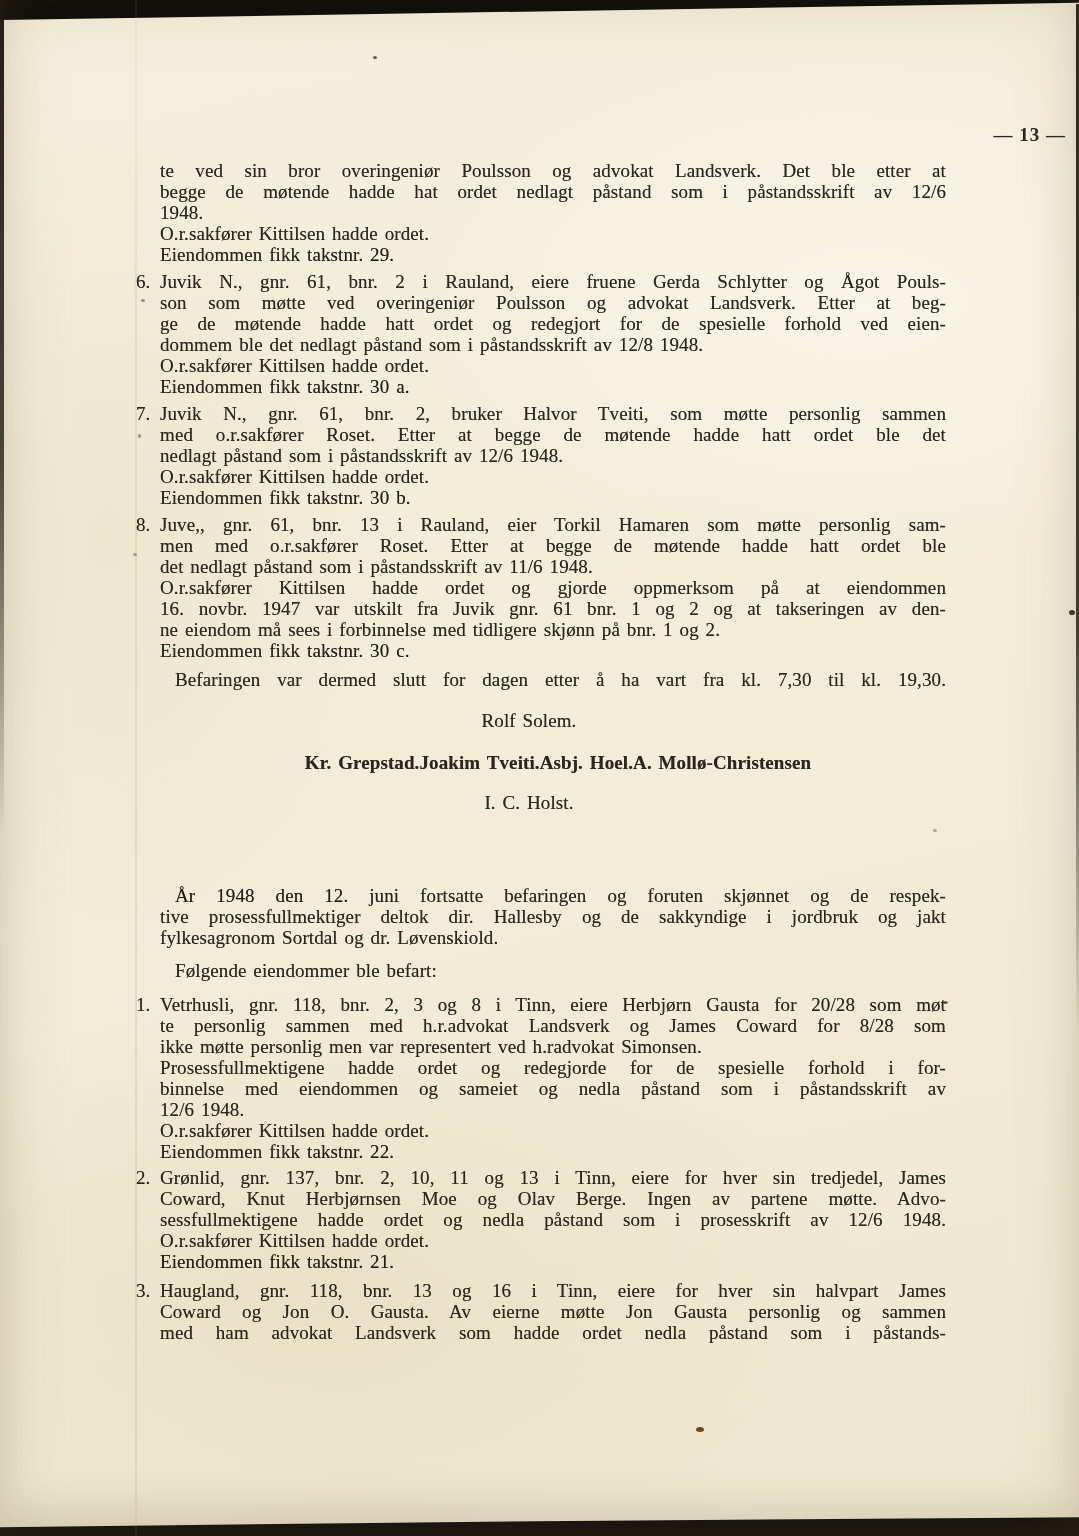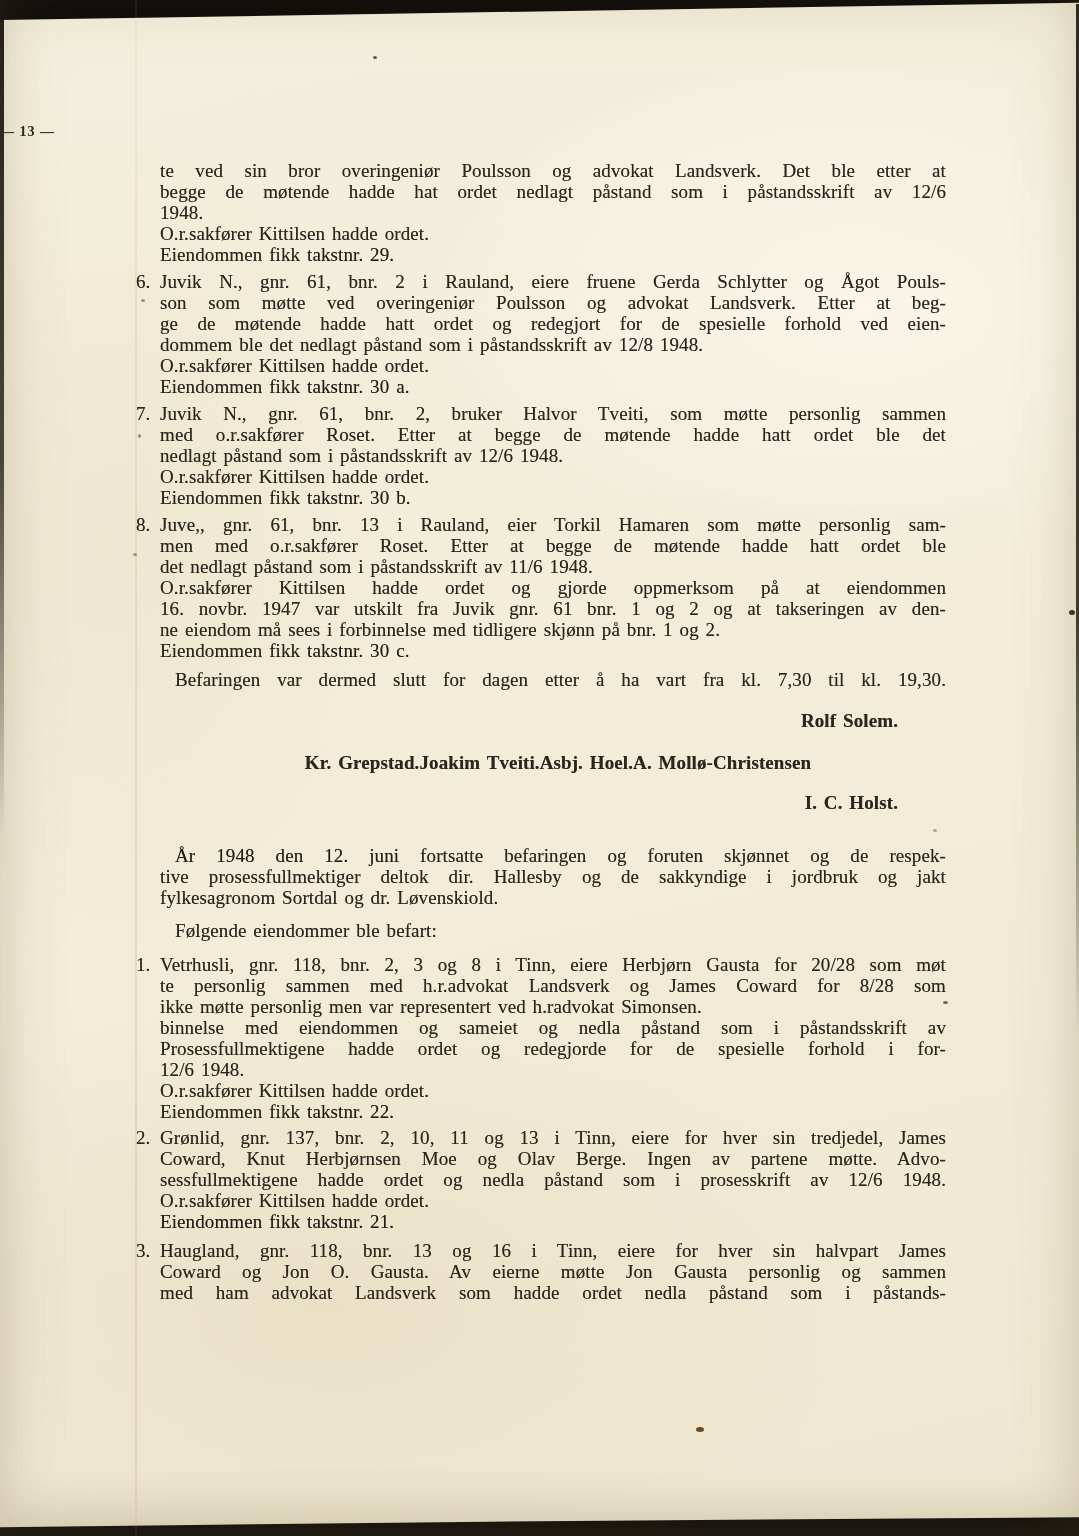--- a/index.html
+++ b/index.html
@@ -23,35 +23,35 @@
   .band-bottom{position:absolute;left:0;bottom:0;width:1079px;height:26px;background:#0c0b09;
     clip-path:polygon(0 66%,50% 43%,100% 28%,100% 100%,0 100%);}
   .edge-left{position:absolute;left:0;top:8px;width:4px;height:830px;
     background:linear-gradient(to bottom,rgba(12,11,9,.95) 0%,rgba(12,11,9,.75) 55%,rgba(12,11,9,0) 100%);}
   .edge-right{position:absolute;right:0;top:4px;width:3px;height:1030px;
     background:linear-gradient(to bottom,rgba(12,11,9,.9) 0%,rgba(12,11,9,.8) 60%,rgba(12,11,9,0) 100%);}
   .crease{position:absolute;left:135px;top:0;width:2px;height:1536px;
     background:linear-gradient(to bottom,rgba(196,148,126,.10),rgba(196,148,126,.22) 40%,rgba(196,148,126,.26) 95%,rgba(196,148,126,.1));}
   .speck{position:absolute;border-radius:50%;}
 
-  .pageno{position:absolute;top:124px;left:0;width:1054px;text-align:left;
-    font-size:14px;font-weight:bold;letter-spacing:1px;}
+  .pageno{position:absolute;top:124px;left:12px;width:1054px;text-align:right;
+    font-size:19px;font-weight:bold;letter-spacing:1px;}
 
   .col{position:absolute;left:160px;top:160px;width:786px;
     font-size:19px;line-height:21px;letter-spacing:.1px;word-spacing:2px;
     text-shadow:0 0 .5px rgba(43,38,29,.55);}
   .jl{text-align:justify;text-align-last:justify;}
   .jl.end{text-align-last:left;}
   .indent{text-indent:15px;}
   .item{position:relative;margin-top:6px;}
   .num{position:absolute;left:-24px;top:0;}
   b,.bold{font-weight:normal;color:var(--color-ink-bold,#211c15);}
-  .centerline{text-align:right;padding-right:48px;font-weight:bold;}
+  .centerline{text-align:center;padding-right:48px;font-weight:normal;}
   .mt8{margin-top:8px}.mt20{margin-top:20px}.mt21{margin-top:21px}
-  .mt19{margin-top:19px}.mt50{margin-top:32px}.mt12{margin-top:12px}
+  .mt19{margin-top:19px}.mt50{margin-top:72px}.mt12{margin-top:12px}
   .mt13{margin-top:13px}.mt5{margin-top:5px}
   .sigrow{display:flex;justify-content:center;font-weight:bold;
     padding:0 4px 0 14px;}
 </style>
 </head>
 <body>
 
 <div class="page">
 
   <div class="band-top"></div>
@@ -128,22 +128,22 @@
       <div class="jl end">fylkesagronom Sortdal og dr. Løvenskiold.</div>
     </section>
 
     <div class="jl end indent mt12">Følgende eiendommer ble befart:</div>
 
     <section class="item mt13">
       <span class="num">1.</span>
       <div class="jl">Vetrhusli, gnr. 118, bnr. 2, 3 og 8 i Tinn, eiere Herbjørn Gausta for 20/28 som møt</div>
       <div class="jl">te personlig sammen med h.r.advokat Landsverk og James Coward for 8/28 som</div>
       <div class="jl end">ikke møtte personlig men var representert ved h.radvokat Simonsen.</div>
+      <div class="jl">Prosessfullmektigene hadde ordet og redegjorde for de spesielle forhold i for-</div>
       <div class="jl">binnelse med eiendommen og sameiet og nedla påstand som i påstandsskrift av</div>
-      <div class="jl">Prosessfullmektigene hadde ordet og redegjorde for de spesielle forhold i for-</div>
       <div class="jl end">12/6 1948.</div>
       <div class="jl end">O.r.sakfører Kittilsen hadde ordet.</div>
       <div class="jl end"><span>Eiendommen fikk </span><b>takstnr. 22.</b></div>
     </section>
 
     <section class="item mt5">
       <span class="num">2.</span>
       <div class="jl">Grønlid, gnr. 137, bnr. 2, 10, 11 og 13 i Tinn, eiere for hver sin tredjedel, James</div>
       <div class="jl">Coward, Knut Herbjørnsen Moe og Olav Berge. Ingen av partene møtte. Advo-</div>
       <div class="jl">sessfullmektigene hadde ordet og nedla påstand som i prosesskrift av 12/6 1948.</div>

